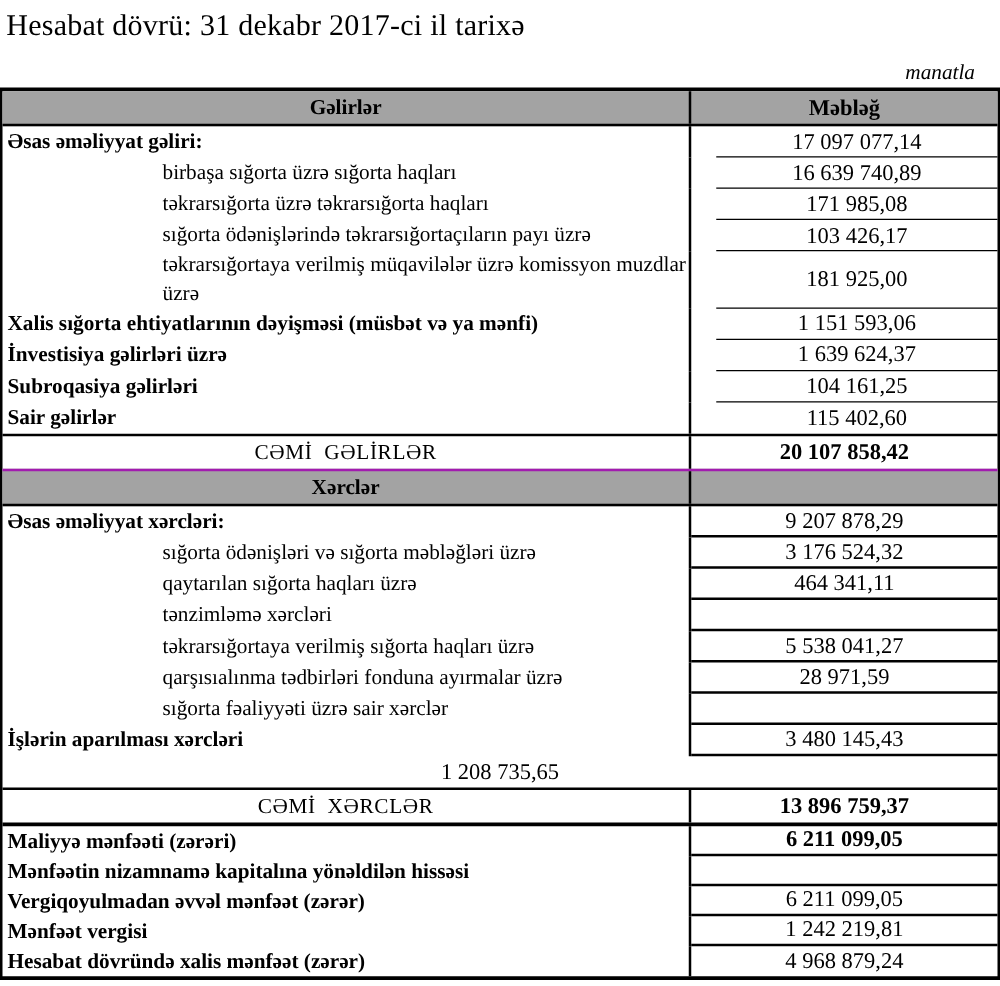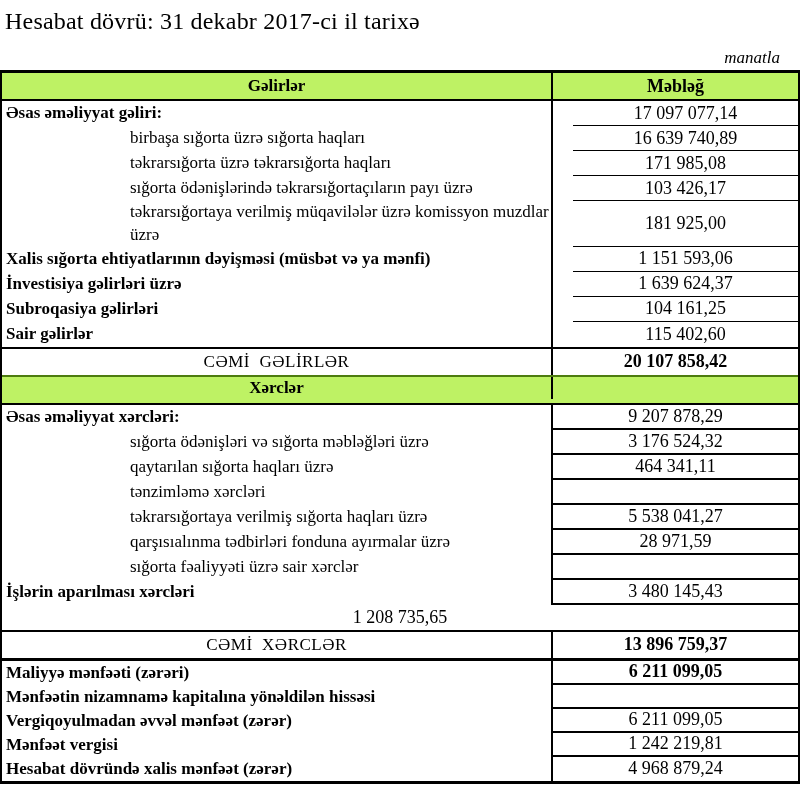--- a/index.html
+++ b/index.html
@@ -51,40 +51,40 @@
     font-size: 17px;
     line-height: 1.3;
   }
   .amount {
     flex: 1;
     justify-content: center;
     text-align: center;
     font-size: 18px;
   }
   .head {
-    background: #bef264;
+    background: #a3a3a3;
     border-bottom: 2px solid #000;
     min-height: 26px;
   }
   .head .label, .head .amount {
     justify-content: center;
     font-weight: bold;
   }
   .total {
     border-top: 2px solid #000;
     min-height: 26px;
   }
   .total .label {
     justify-content: center;
     font-weight: normal;
     white-space: pre;
     letter-spacing: 0.5px;
   }
   .total .amount { font-weight: bold; }
-  #expenses-header { border-top: 2px solid #4d7c0f; flex-direction: column; }
+  #expenses-header { border-top: 2px solid #a21caf; }
   #expenses-total  { border-bottom: 3px solid #000; }
 
   .sec .row .amount { border-bottom: 1px solid #000; }
   .sec.sec-exp .row .amount,
   .sec.sec-sum .row .amount { border-bottom: 2px solid #000; }
   .sec .row:last-child .amount { border-bottom: none; }
 
   .sec-income .row { min-height: 25px; gap: 20px; }
   .sec-exp .row    { min-height: 25px; }
   .sec-sum .row    { min-height: 24px; }

